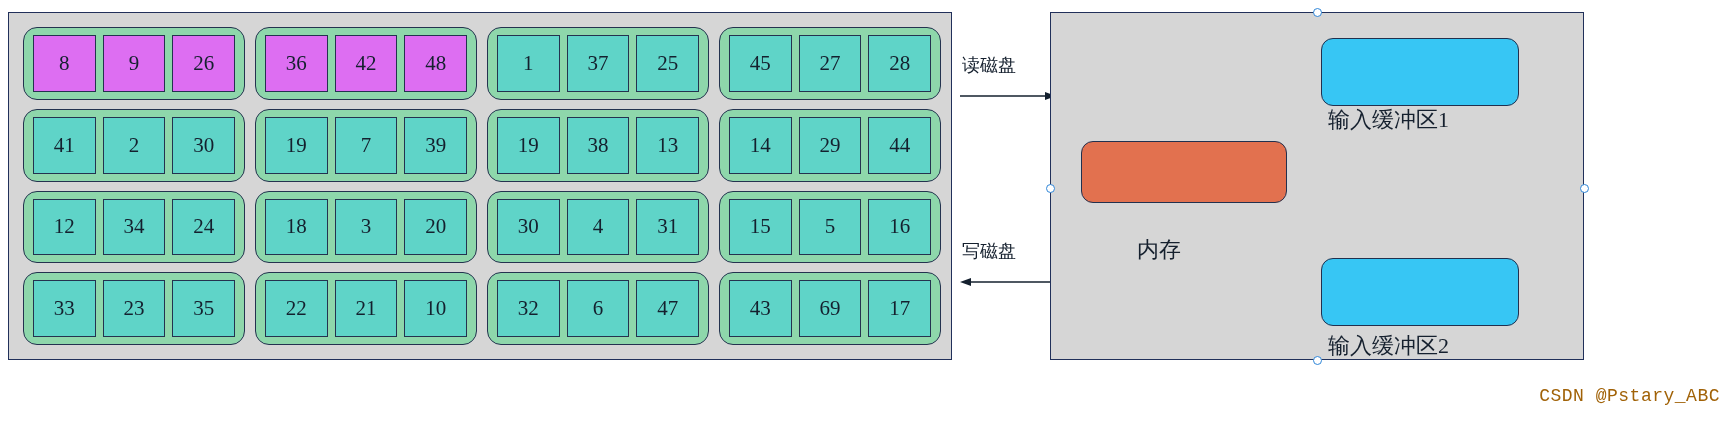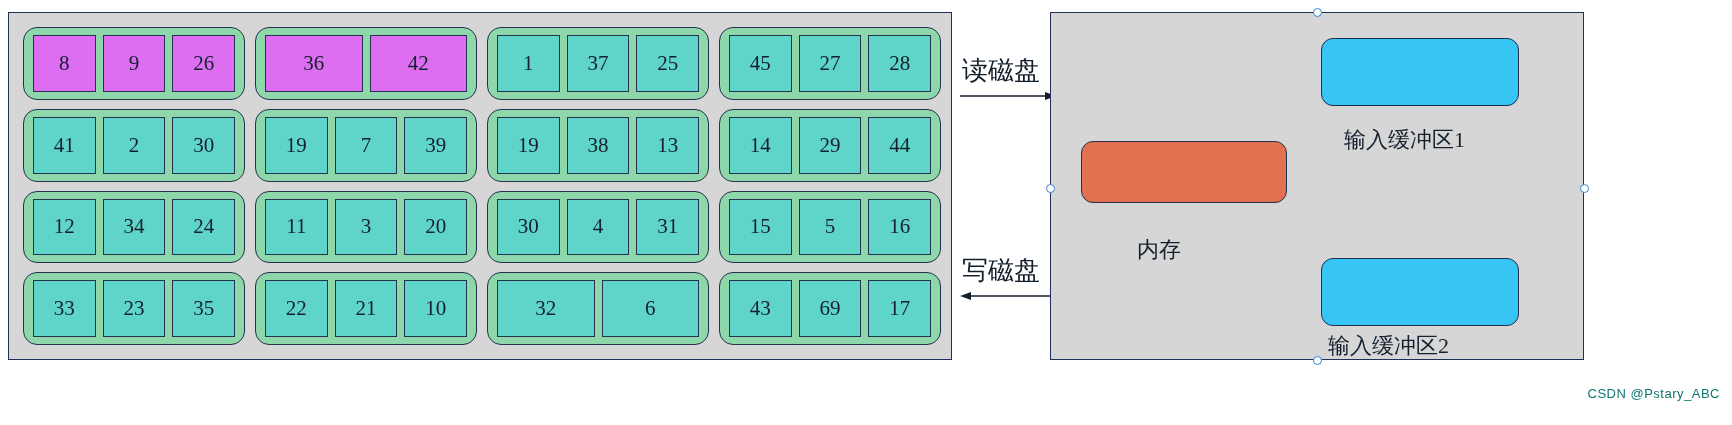--- a/index.html
+++ b/index.html
@@ -24,51 +24,52 @@
   .cell.sorted{background:#dd6ef2;}
 
   
   .mem-box{position:absolute;border:1.6px solid #22304e;border-radius:12px;box-sizing:border-box;}
   #memory-block{left:30px;top:128px;width:206px;height:62px;background:#e2714f;}
   #input-buffer-1{left:270px;top:25px;width:198px;height:68px;background:#37c6f4;}
   #input-buffer-2{left:270px;top:245px;width:198px;height:68px;background:#37c6f4;}
   .mem-label{position:absolute;font-size:22px;color:#15202e;white-space:nowrap;
              font-family:"Liberation Serif","DejaVu Serif",serif;}
   #memory-label{left:86px;top:196px;margin-top:26px;}
-  #input-buffer-1-label{left:277px;top:112px;margin-left:16px;}
+  #input-buffer-1-label{left:277px;top:92px;}
   #input-buffer-2-label{left:277px;top:318px;}
 
   
   .arrow-group{position:absolute;}
   #read-arrow-group{left:960px;top:55px;width:96px;height:48px;}
-  #write-arrow-group{left:960px;top:255px;width:96px;height:48px;text-decoration:underline;}
-  .arrow-label{position:absolute;top:-2px;left:2px;font-size:26px;color:#141f2d;white-space:nowrap;}
+  #write-arrow-group{left:960px;top:241px;width:96px;height:48px;text-decoration:underline;}
+  .arrow-label{position:absolute;top:-2px;left:2px;font-size:18px;color:#141f2d;white-space:nowrap;}
   .arrow-line{position:absolute;left:0;top:36px;width:96px;height:10px;}
 
   
   .handle{position:absolute;width:9px;height:9px;border-radius:50%;
           background:#ffffff;border:1.6px solid #2f86d8;box-sizing:border-box;}
 
   
-  #watermark{position:absolute;right:12px;top:386px;font-size:13px;color:#0f766e;
-             font-family:Liberation Sans, sans-serif;letter-spacing:.5px;}
+  #watermark{position:absolute;right:12px;top:386px;font-size:18px;color:#a16207;
+             font-family:Liberation Mono, monospace;letter-spacing:.5px;}
 </style>
 </head>
 <body>
 
 <div class="panel" id="disk-panel">
   <div class="disk-grid" id="disk-grid">
       <div class="block">
         <div class="cell sorted">8</div>
         <div class="cell sorted">9</div>
         <div class="cell sorted">26</div>
       </div>
       <div class="block">
         <div class="cell sorted">36</div>
         <div class="cell sorted">42</div>
+        <div class="cell sorted">48</div>
       </div>
       <div class="block">
         <div class="cell">1</div>
         <div class="cell">37</div>
         <div class="cell">25</div>
       </div>
       <div class="block">
         <div class="cell">45</div>
         <div class="cell">27</div>
         <div class="cell">28</div>
@@ -92,21 +93,21 @@
         <div class="cell">14</div>
         <div class="cell">29</div>
         <div class="cell">44</div>
       </div>
       <div class="block">
         <div class="cell">12</div>
         <div class="cell">34</div>
         <div class="cell">24</div>
       </div>
       <div class="block">
-        <div class="cell">11</div>
+        <div class="cell">18</div>
         <div class="cell">3</div>
         <div class="cell">20</div>
       </div>
       <div class="block">
         <div class="cell">30</div>
         <div class="cell">4</div>
         <div class="cell">31</div>
       </div>
       <div class="block">
         <div class="cell">15</div>
@@ -119,20 +120,21 @@
         <div class="cell">35</div>
       </div>
       <div class="block">
         <div class="cell">22</div>
         <div class="cell">21</div>
         <div class="cell">10</div>
       </div>
       <div class="block">
         <div class="cell">32</div>
         <div class="cell">6</div>
+        <div class="cell">47</div>
       </div>
       <div class="block">
         <div class="cell">43</div>
         <div class="cell">69</div>
         <div class="cell">17</div>
       </div>
     </div>
 </div>
 
 <div class="arrow-group" id="read-arrow-group">

